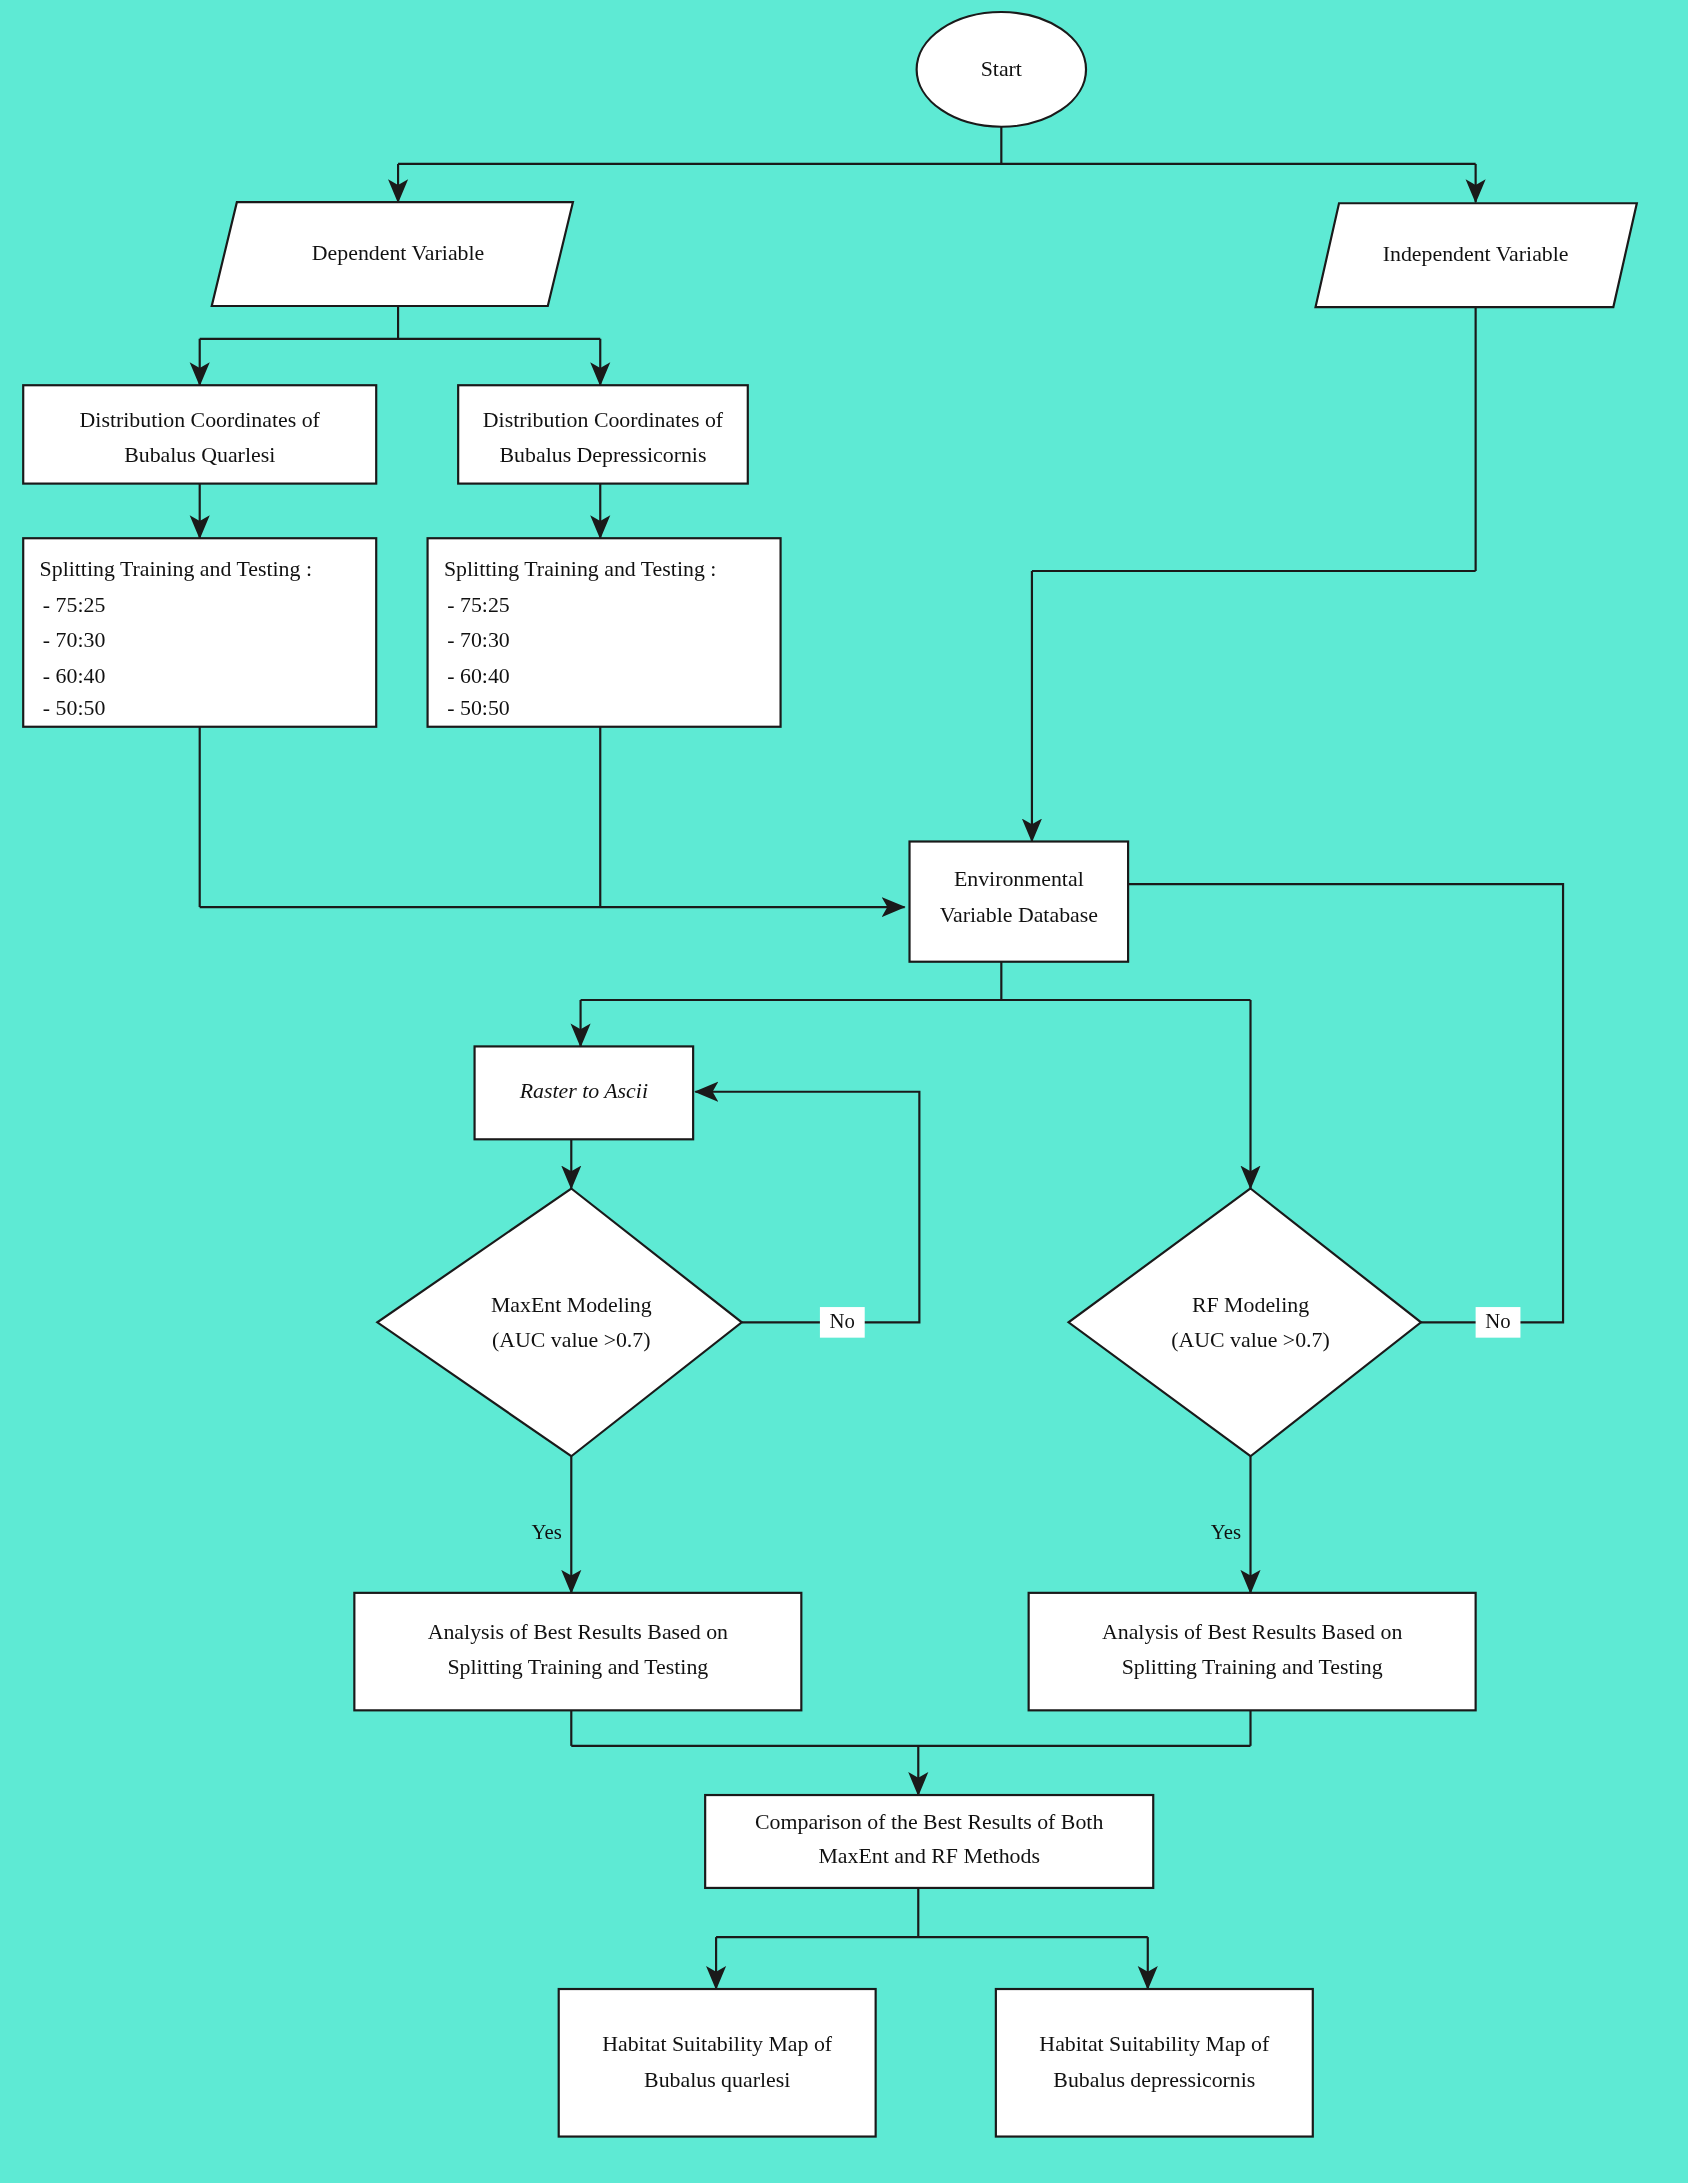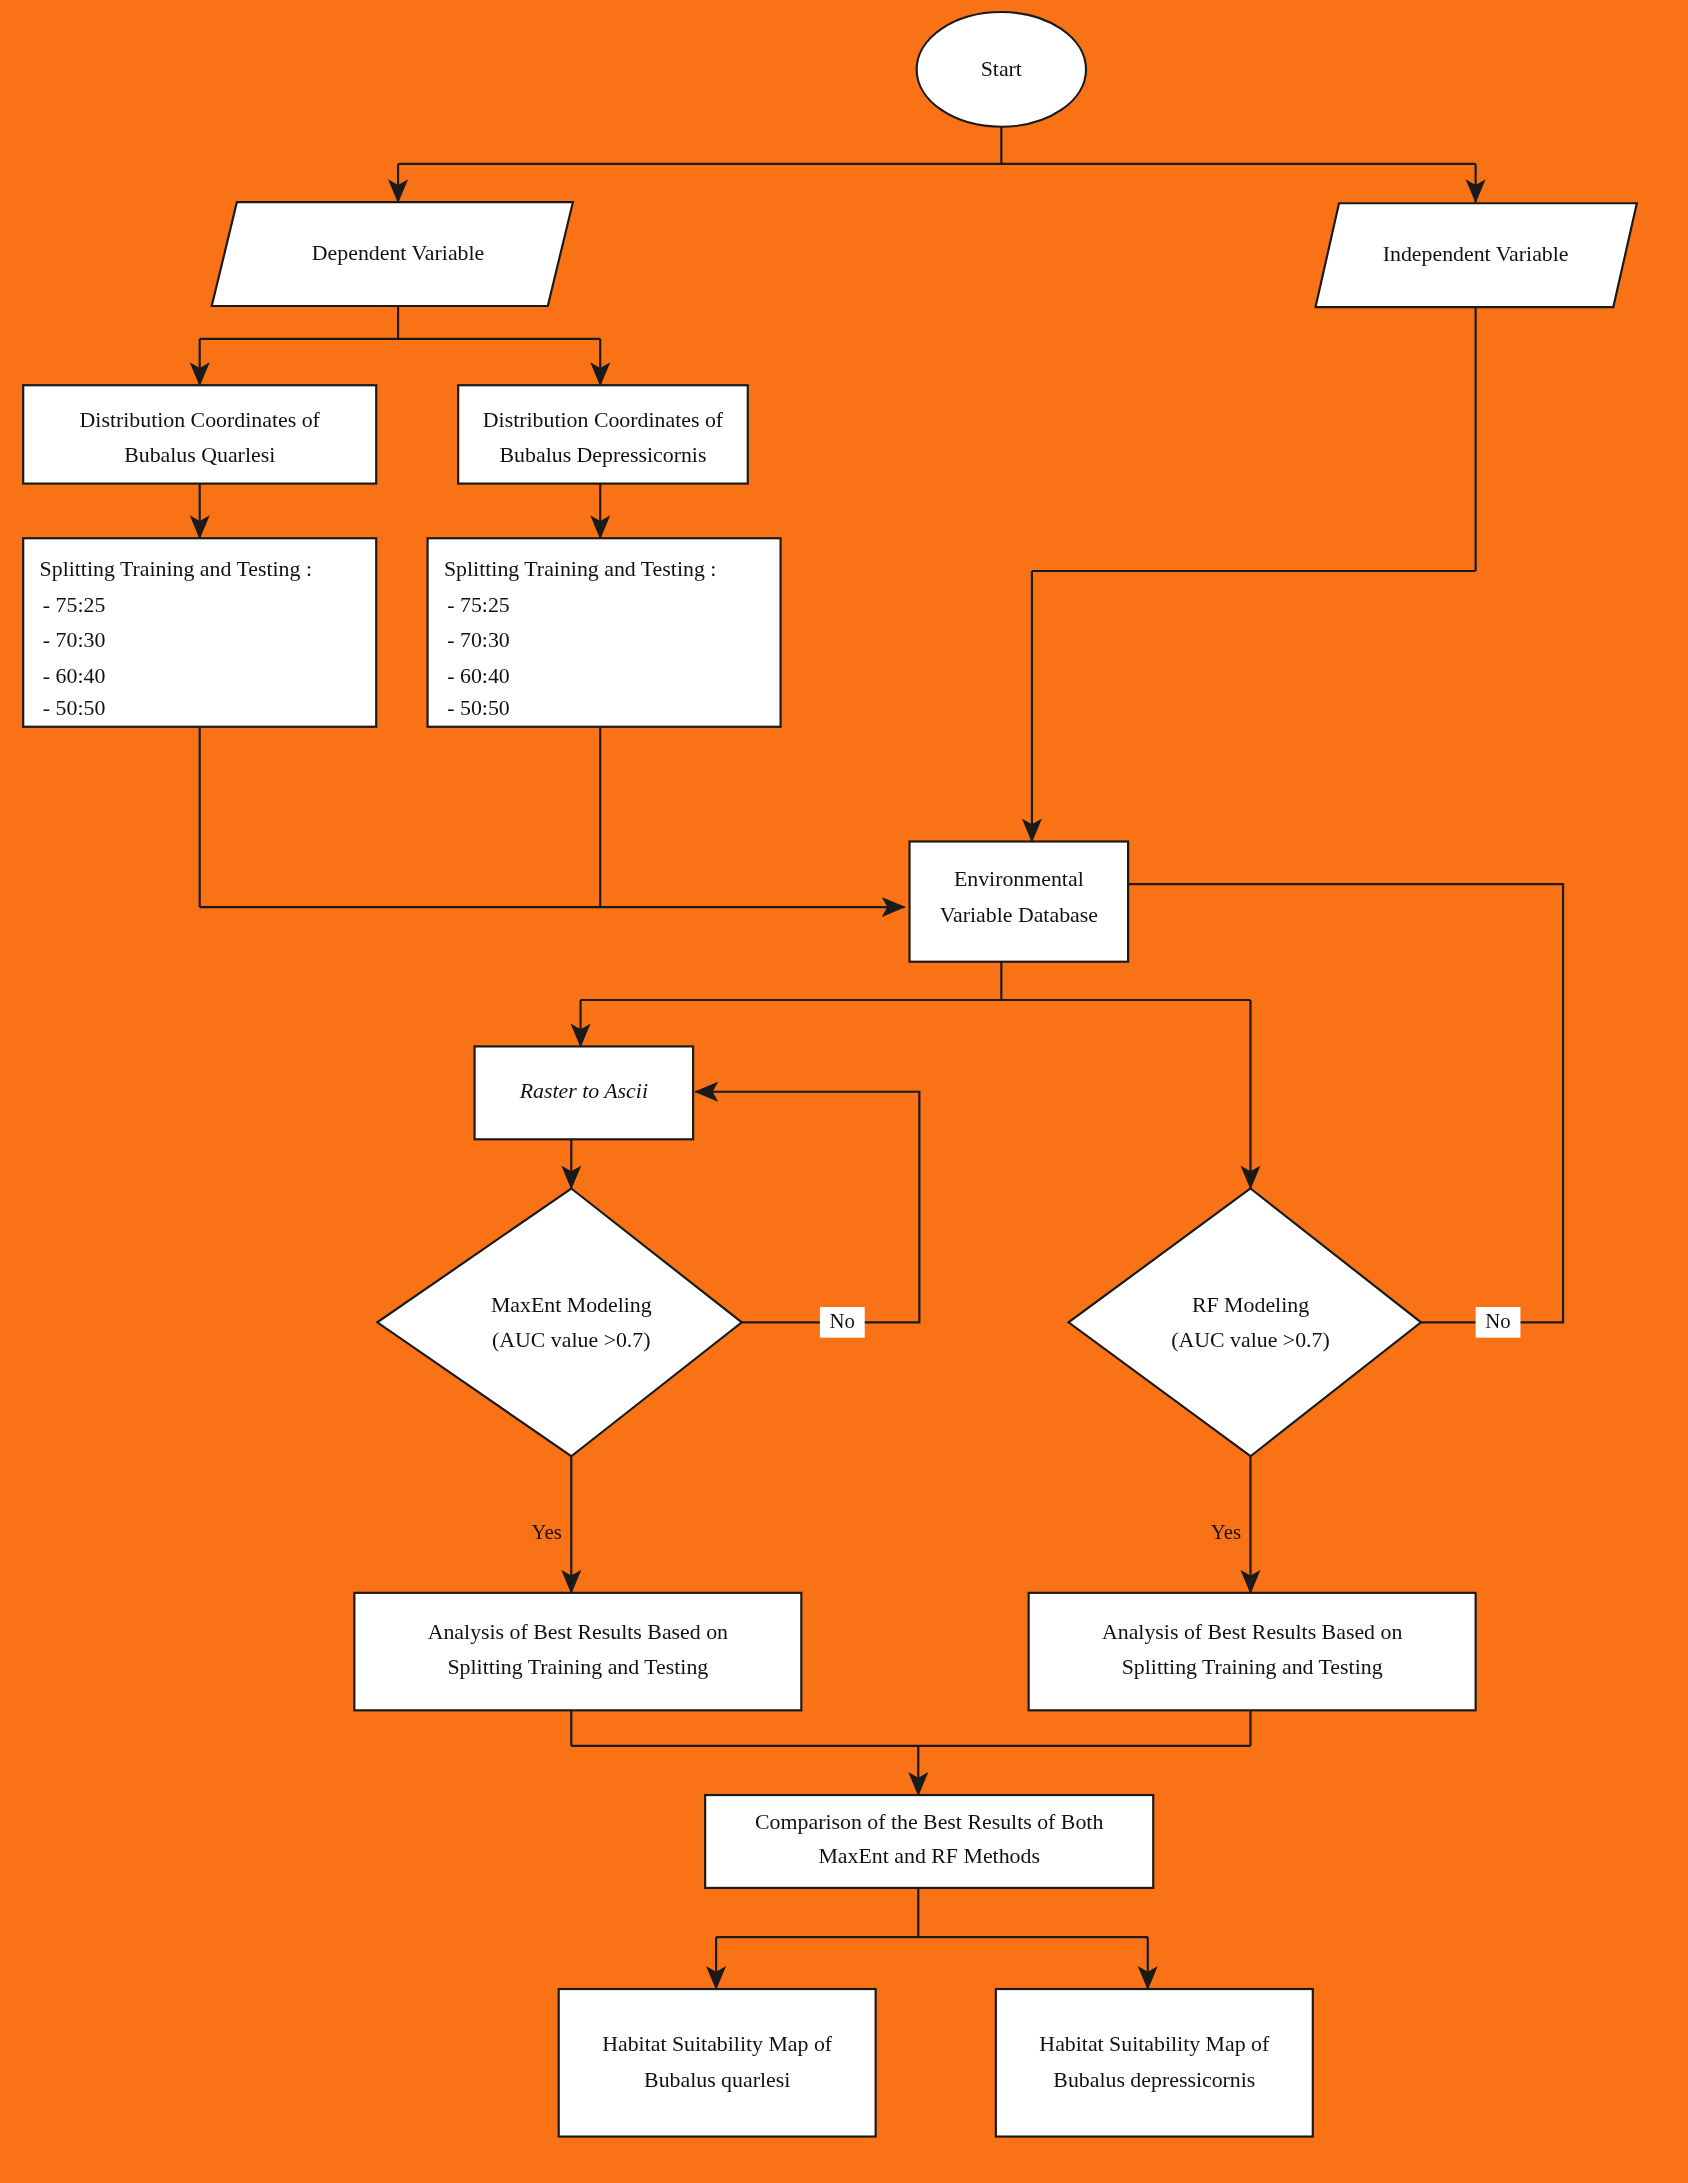--- a/index.html
+++ b/index.html
@@ -1,17 +1,17 @@
 <!DOCTYPE html>
 <html style="font-size:8.7px"><head>
 <meta charset="utf-8">
 <style>
   html,body{margin:0;padding:0;background:#ffffff;}
   body{font-family:"Liberation Serif","DejaVu Serif",serif;}
-  #stage{position:relative;width:1689px;height:2183px;background:#f97316;overflow:hidden;}
+  #stage{position:relative;width:1689px;height:2183px;background:#5eead4;overflow:hidden;}
   svg#flow{position:absolute;left:0;top:0;width:1689px;height:2183px;}
   .shape{fill:#ffffff;stroke:#1a1a1a;stroke-width:4;}
   .conn{fill:none;stroke:#1a1a1a;stroke-width:4;}
   .lbl{font-family:"Liberation Serif","DejaVu Serif",serif;fill:#111111;font-size:40px;text-anchor:middle;dominant-baseline:middle;}
   .lbl.ital{font-style:italic;}
   .lbl.left{text-anchor:start;}
   .edgelbl{font-family:"Liberation Serif","DejaVu Serif",serif;fill:#111111;font-size:38px;text-anchor:middle;dominant-baseline:middle;}
 </style>
 </head>
 <body>

